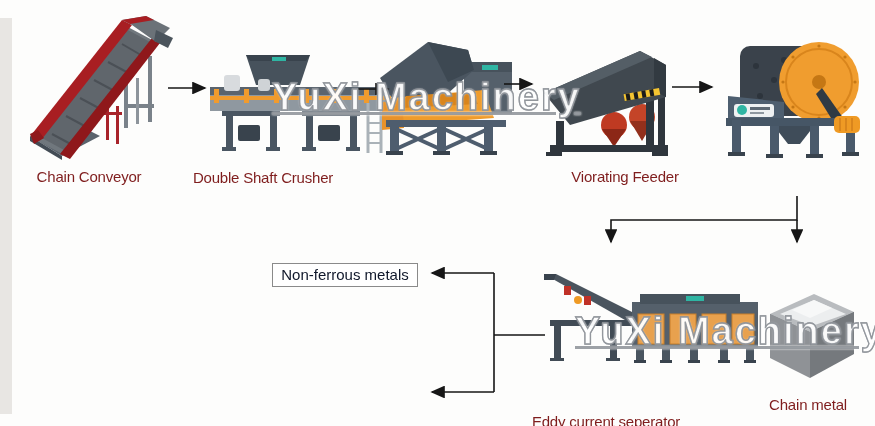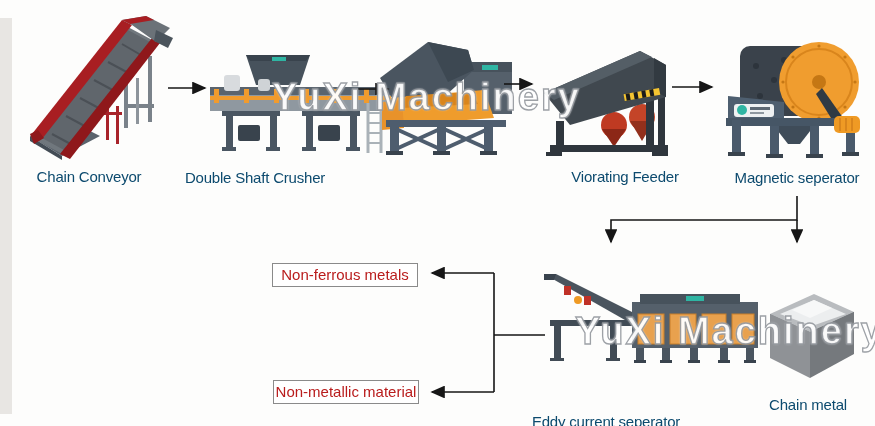--- a/index.html
+++ b/index.html
@@ -5,34 +5,34 @@
   html,body{margin:0;padding:0;background:#ffffff;}
   .canvas{
     position:relative;width:875px;height:426px;overflow:hidden;
     background:#fdfdfc;font-family:"Liberation Sans",sans-serif;
   }
   .edge-strip{position:absolute;left:0;top:18px;width:12px;height:396px;background:#e8e6e3;}
   .machine{position:absolute;margin:0;padding:0;z-index:1;}
   .machine svg{display:block;width:100%;height:100%;}
   .mlabel{
     position:absolute;transform:translateX(-50%);z-index:3;
-    font-size:15px;color:#0c4a6e;letter-spacing:-0.2px;white-space:nowrap;
+    font-size:15px;color:#7f1d1d;letter-spacing:-0.2px;white-space:nowrap;
   }
   .overlay{position:absolute;left:0;top:0;width:875px;height:426px;z-index:2;}
   .outbox{
     position:absolute;z-index:3;box-sizing:border-box;background:#ffffff;
     border:1px solid #8a8a8a;width:146px;height:24px;line-height:22px;
-    text-align:center;font-size:15px;color:#b91c1c;white-space:nowrap;
+    text-align:center;font-size:15px;color:#0f172a;white-space:nowrap;
   }
   .wm{
     position:absolute;z-index:4;font-weight:bold;font-size:38px;letter-spacing:2px;
     color:rgba(255,255,255,0.62);
     -webkit-text-stroke:1.3px rgba(140,145,150,0.85);
     text-shadow:0 0 2px rgba(255,255,255,0.9);
-    white-space:nowrap;pointer-events:none;
+    white-space:nowrap;pointer-events:none;text-decoration:underline;
   }
 </style>
 </head>
 <body>
 
 <div class="canvas">
 
   <div class="edge-strip"></div>
 
   <figure class="machine" style="left:28px;top:8px;width:170px;height:152px">
@@ -285,25 +285,23 @@
       <path d="M672,87 H712" marker-end="url(#ah)"></path>
       <path d="M797,196 V220 H611 V242" marker-end="url(#ah)"></path>
       <path d="M797,220 V242" marker-end="url(#ah)"></path>
       <path d="M545,335 H494 M494,273 V392"></path>
       <path d="M494,273 H432" marker-end="url(#ah)"></path>
       <path d="M494,392 H432" marker-end="url(#ah)"></path>
     </g>
   </svg>
 
   <div class="mlabel" style="left:89px;top:168px">Chain Conveyor</div>
-  <div class="mlabel" style="left:255px;top:169px">Double Shaft Crusher</div>
+  <div class="mlabel" style="left:263px;top:169px">Double Shaft Crusher</div>
   <div class="mlabel" style="left:625px;top:168px">Viorating Feeder</div>
-  <div class="mlabel" style="left:797px;top:169px">Magnetic seperator</div>
   <div class="mlabel" style="left:606px;top:413px">Eddy current seperator</div>
   <div class="mlabel" style="left:808px;top:396px">Chain metal</div>
 
   <div class="outbox" style="left:272px;top:263px">Non-ferrous metals</div>
-  <div class="outbox" style="left:273px;top:380px">Non-metallic material</div>
 
   <div class="wm" style="left:272px;top:76px">YuXi Machinery</div>
   <div class="wm" style="left:575px;top:310px">YuXi Machinery</div>
 
 </div>
 
 </body></html>

